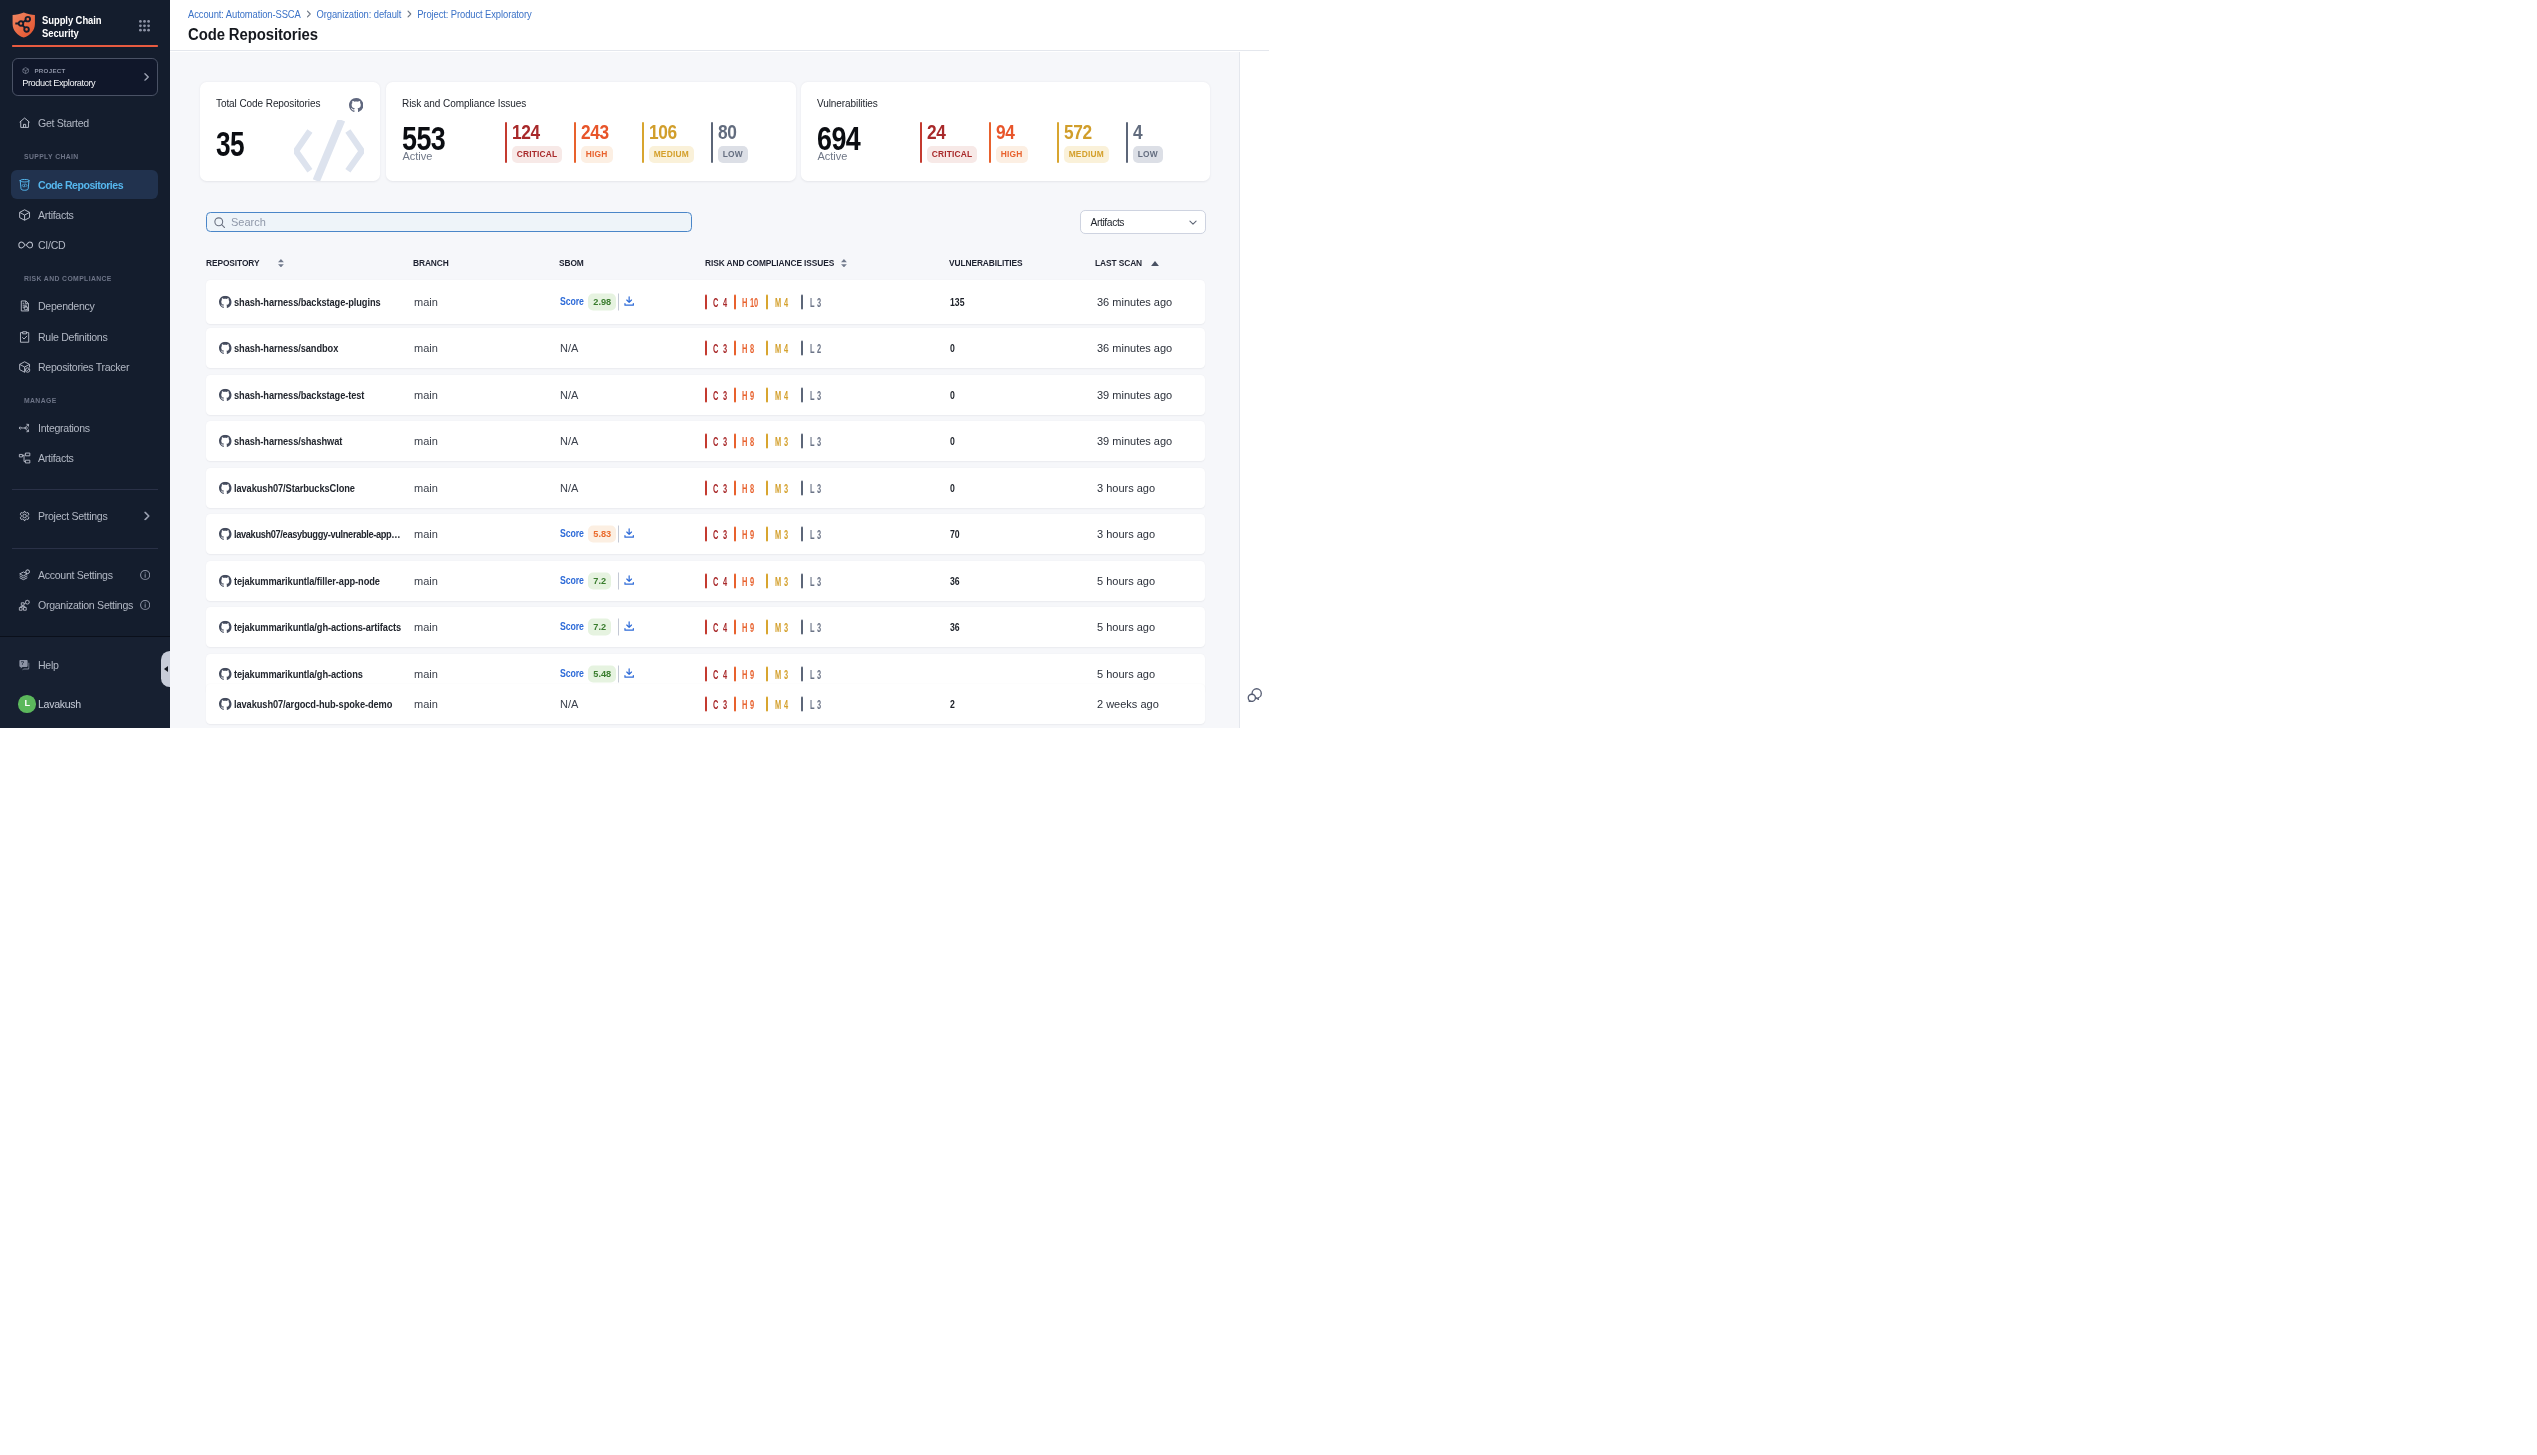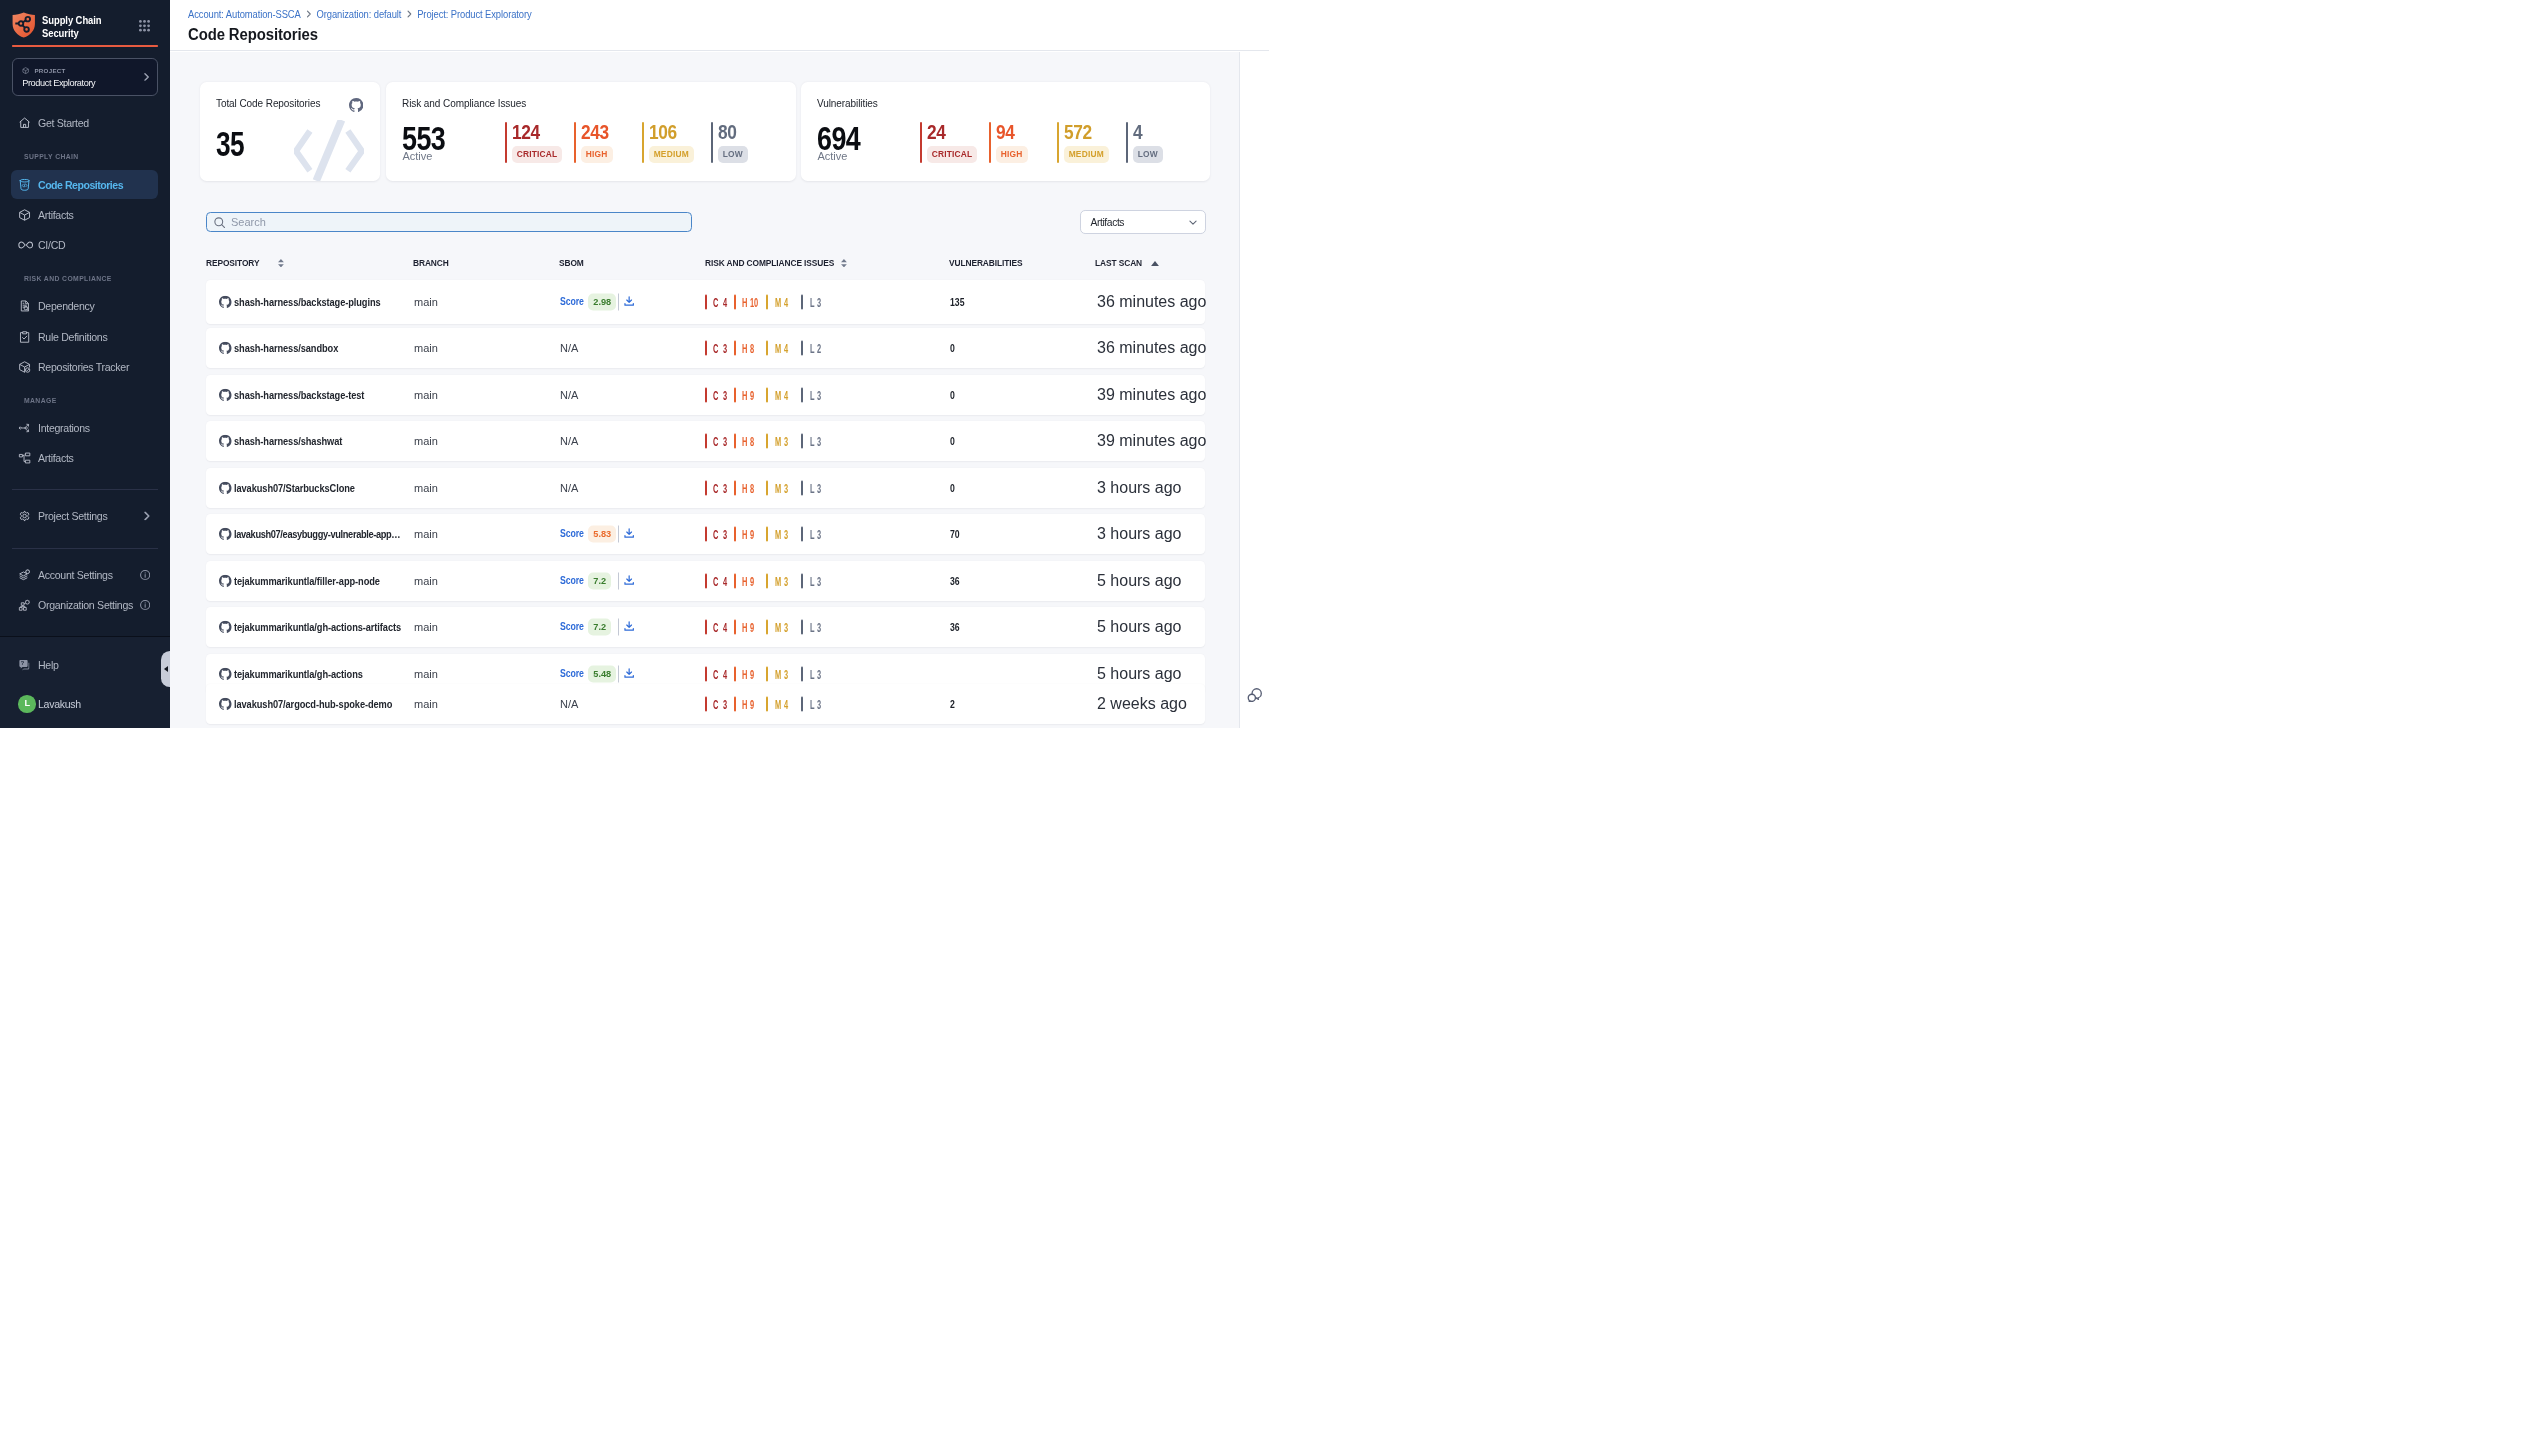--- a/index.html
+++ b/index.html
@@ -55,21 +55,21 @@
 #dropdown .dtxt { position:absolute; left:9.5px; top:5.5px; font-size:10.3px; letter-spacing:-0.4px; color:#22262e; }
 
 
 .th { position:absolute; top:258px; font-size:8.4px; font-weight:bold; color:#1d2130; letter-spacing:-0.1px; }
 .row { position:absolute; left:206px; width:999px; height:40px; background:#fff; border-radius:4.4px; box-shadow:0 0.7px 1.5px rgba(16,24,40,0.05); }
 .cell { position:absolute; top:50%; transform:translateY(-50%); white-space:nowrap; }
 .repo { left:28px; font-size:10.3px; font-weight:bold; color:#22262e; letter-spacing:-0.1px; transform:translateY(-50%) scaleX(0.9); transform-origin:left center; }
 .branch { left:208px; font-size:11px; color:#3a3f4a; }
 .sbom { left:354px; font-size:11px; color:#3c424e; }
 .vuln { left:744px; font-size:10.6px; font-weight:bold; color:#1c2028; transform:translateY(-50%) scaleX(0.82); transform-origin:left center; }
-.when { left:891px; font-size:16px; color:#2b303a; }
+.when { left:891px; font-size:11px; color:#2b303a; }
 .gh { position:absolute; left:13px; top:50%; transform:translateY(-50%); }
 .scorerow { position:absolute; left:354px; top:50%; transform:translateY(-50%); height:17px; }
 .dlico { position:absolute; top:2.6px; }
 .scorelbl { position:absolute; left:0; top:2.2px; font-size:10.3px; letter-spacing:-0.1px; font-weight:bold; color:#2e6bd8; transform:scaleX(0.85); transform-origin:left top; }
 .scorebadge { position:absolute; left:28px; top:0; height:17px; line-height:17px; padding:0 5.3px; border-radius:5.1px; font-size:9.2px; font-weight:bold; }
 .sgreen { color:#3a7d2e; background:#e6f3e0; }
 .sorange { color:#ea6a2b; background:#fcefe2; }
 .sdiv { position:absolute; top:0; width:1.1px; height:17px; background:#c3c8d4; }
 .dlico { position:absolute; top:2.2px; }
 .chips { position:absolute; left:499px; top:50%; transform:translateY(-50%); height:15px; width:132px; }

